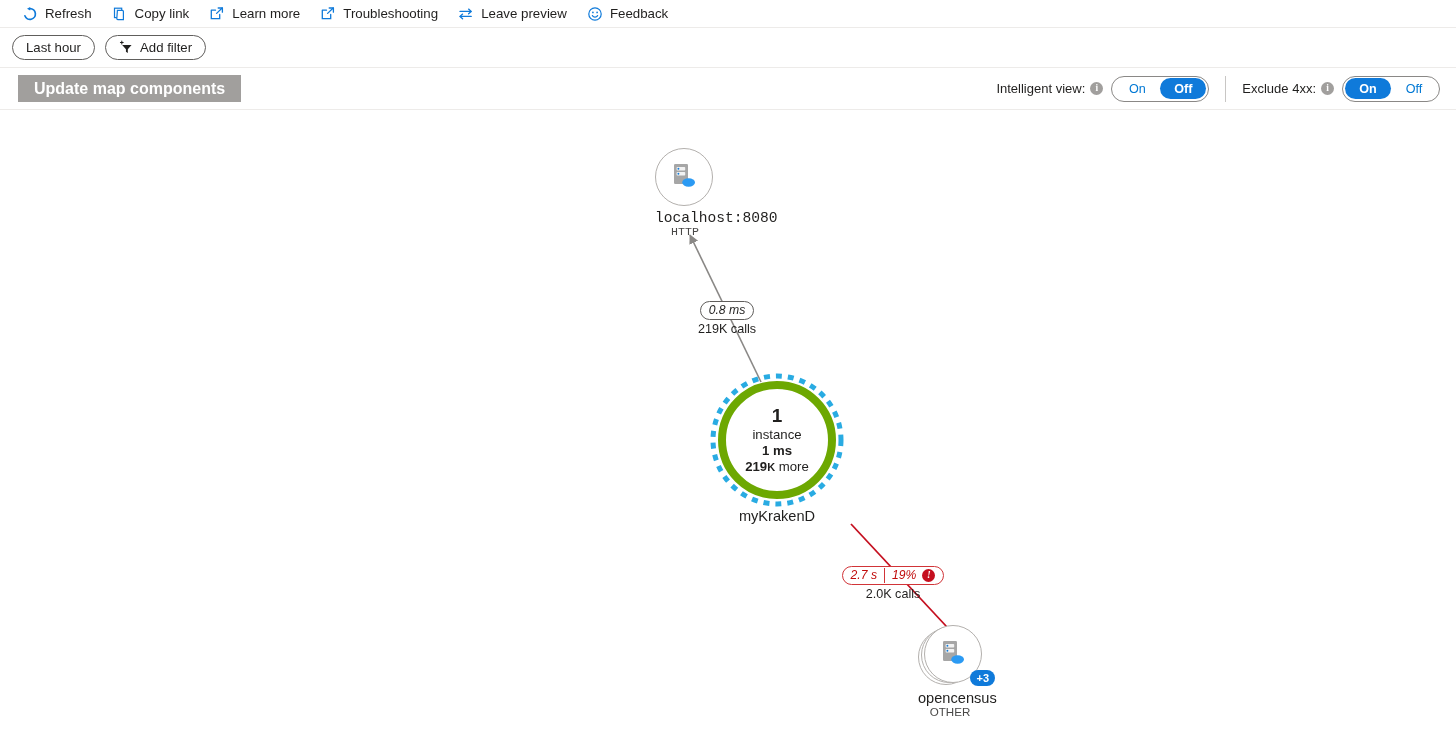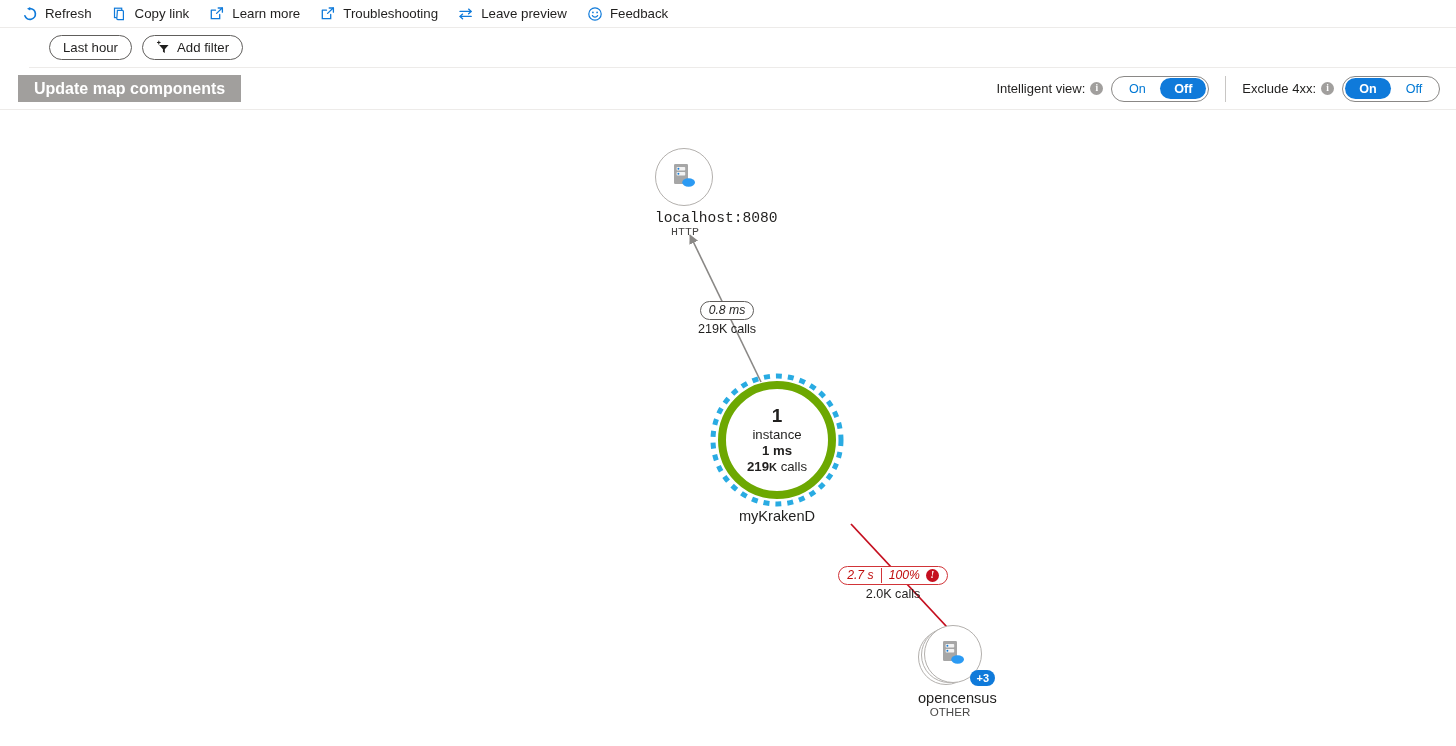--- a/index.html
+++ b/index.html
@@ -33,25 +33,24 @@
     white-space: nowrap;
   }
   .cmd-label { font-size: 13.3px; color: #201f1e; }
   .cmd-icon { width: 16px; height: 16px; display: block; flex: none; }
 
   
   .filter-bar {
     height: 40px;
     display: flex;
     align-items: center;
-    padding: 0 20px;
+    padding: 0 12px;
     gap: 10px;
     border-bottom: 1px solid #edebe9;
     background: #ffffff;
-    margin-left: 29px;
   }
   .pill {
     display: inline-flex;
     align-items: center;
     gap: 6px;
     height: 25px;
     padding: 0 13px;
     border: 1px solid #605e5c;
     border-radius: 14px;
     background: #ffffff;
@@ -440,21 +439,21 @@
       <circle cx="70" cy="70" r="64" fill="none" stroke="#29ABE2" stroke-width="5" stroke-dasharray="6 6" stroke-linecap="butt"></circle>
 
       <circle cx="70" cy="70" r="55" fill="#ffffff" stroke="#6DA801" stroke-width="8"></circle>
     </svg>
     <div class="ring-text">
       <div class="ring-big">1</div>
       <div class="ring-sub">instance</div>
       <div class="ring-strong">1 ms</div>
       <div class="ring-strong">
         <span>219</span><span class="k-small">K</span>
-        <span style="font-weight:normal;">calls</span>
+        <span style="font-weight:normal;">more</span>
       </div>
     </div>
   </div>
   <div class="node" style="left:707px; top:392px; width:140px;">
     <div class="node-name">myKrakenD</div>
   </div>
 
   <div class="node" style="left:918px; top:512px; width:64px;">
     <div style="position:relative; width:64px; height:62px;">
       <div style="position:absolute; left:0px;  top:5px; width:56px; height:56px; border-radius:50%; border:1px solid #b3b0ad; background:#fff;"></div>
@@ -479,19 +478,19 @@
 
   <div class="edge-label" style="left:665px; top:188px; width:124px;">
     <span class="edge-chip">0.8 ms</span>
     <div class="edge-calls">219K calls</div>
   </div>
 
   <div class="edge-label" style="left:828px; top:453px; width:130px;">
     <span class="edge-chip error">
       <span>2.7 s</span>
       <span class="chip-sep"></span>
-      <span>100%</span>
+      <span>19%</span>
       <span class="err-dot">!</span>
     </span>
     <div class="edge-calls">2.0K calls</div>
   </div>
 
 </div>
 
 </body></html>

